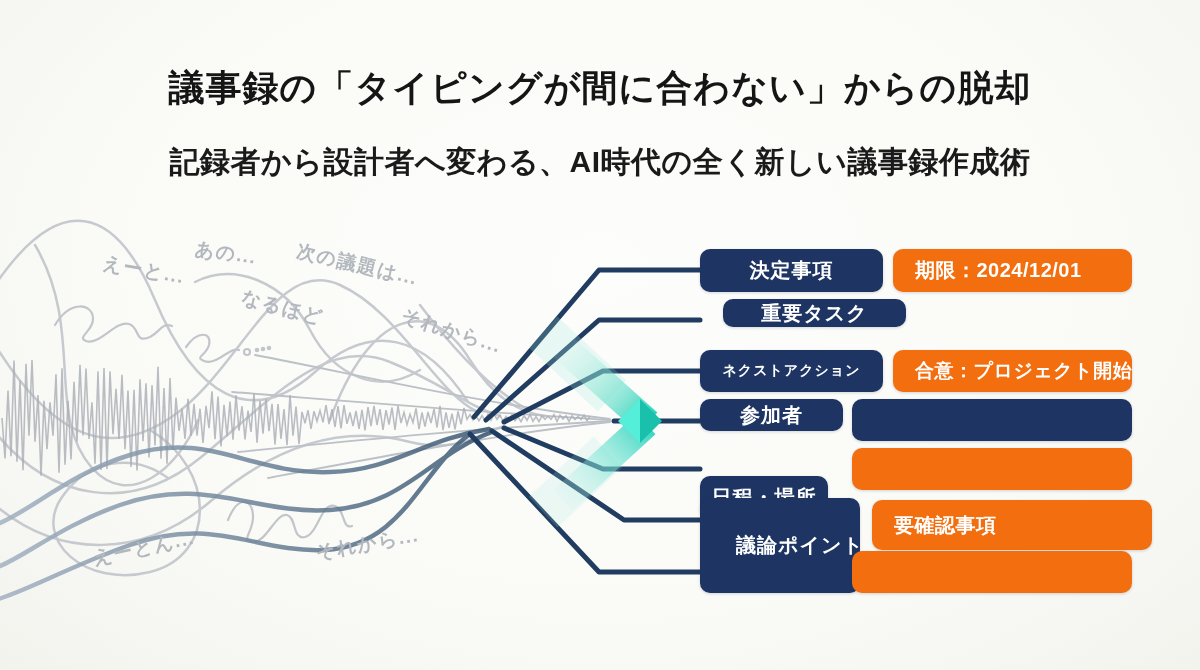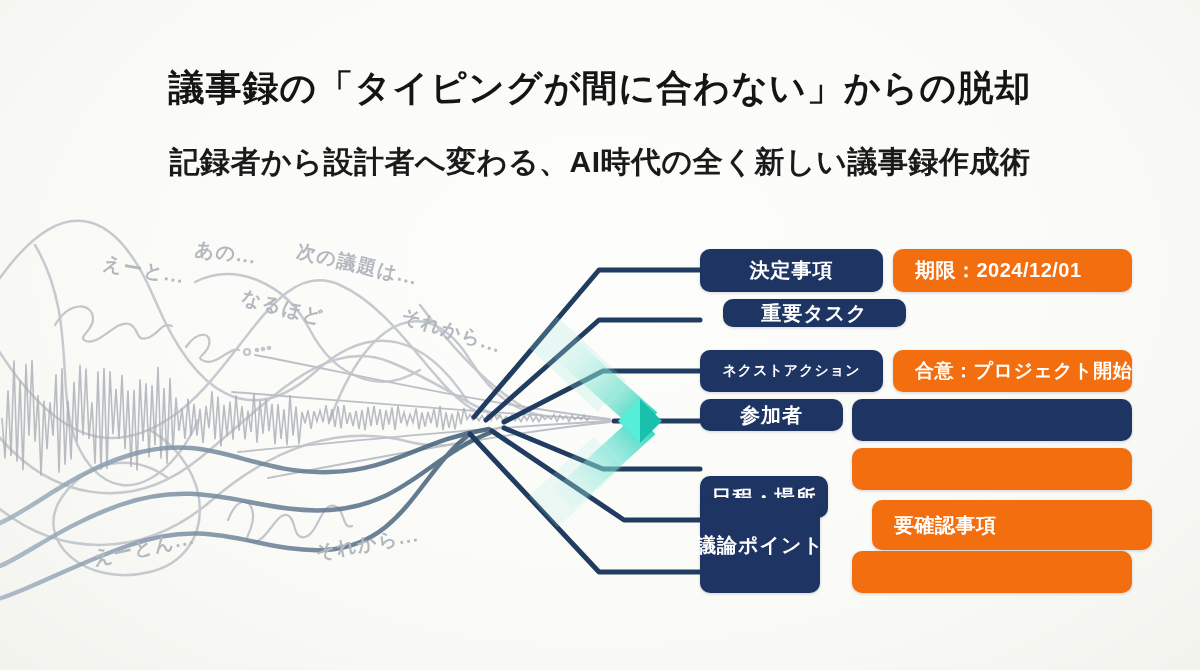--- a/index.html
+++ b/index.html
@@ -40,21 +40,21 @@
   .r1 {left:700px;top:249px;width:183px;height:43px;}
   .r1v{left:893px;top:249px;width:217px;height:43px;}
   .r2 {left:723px;top:299px;width:183px;height:28px;}
   .r2v{left:893px;top:299px;width:217px;height:42px;}
   .r3 {left:700px;top:350px;width:183px;height:42px;font-size:14px;}
   .r3v{left:893px;top:350px;width:217px;height:42px;font-size:19px;}
   .r4 {left:700px;top:399px;width:143px;height:32px;}
   .r4v{left:852px;top:399px;width:258px;height:42px;}
   .r5 {left:700px;top:476px;width:128px;height:42px;}
   .r5v{left:852px;top:448px;width:258px;height:42px;}
-  .r6 {left:700px;top:498px;width:120px;height:95px;}
+  .r6 {left:700px;top:498px;width:120px;height:95px;padding-left:40px;}
   .r6v1{left:852px;top:500px;width:258px;height:50px;margin-left:20px;}
   .r6v2{left:852px;top:551px;width:258px;height:42px;}
 </style>
 </head>
 <body>
 
 <div class="stage">
 
   <div class="title">議事録の「タイピングが間に合わない」からの脱却</div>
   <div class="subtitle">記録者から設計者へ変わる、AI時代の全く新しい議事録作成術</div>

